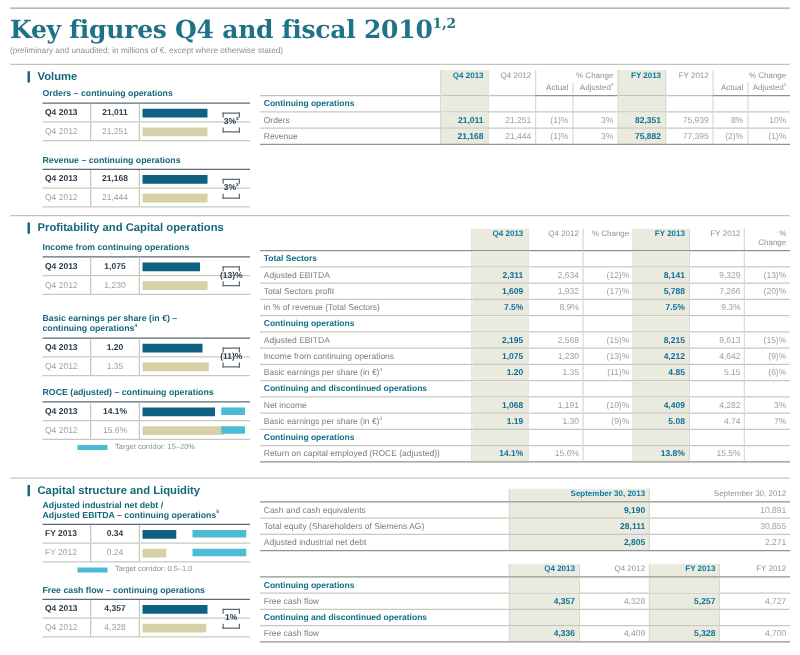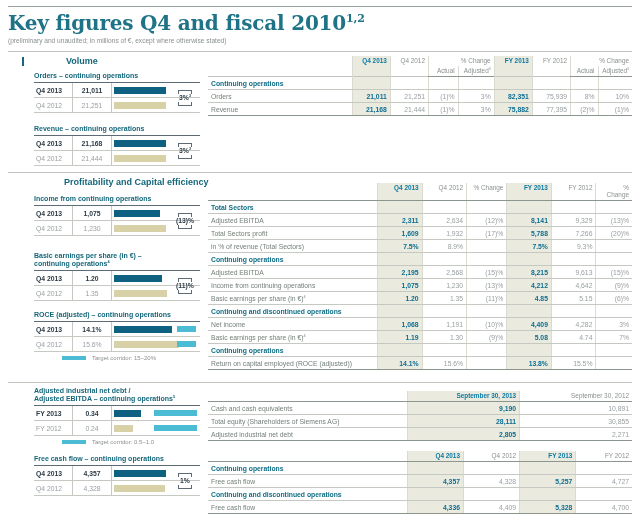--- a/index.html
+++ b/index.html
@@ -15,21 +15,21 @@
   
   .section{border-top:1px solid #c2c5bd;position:relative;}
   .sec1{height:120px;}
   .sec2{height:209px;}
   .sec3{height:150px;}
   .sec-flex{display:flex;height:100%;}
   .leftcol{width:192px;flex:0 0 192px;}
   .rightcol{flex:1;min-width:0;}
   .sec-head{display:flex;align-items:center;margin:4px 0 0 14px;white-space:nowrap;}
   .sec-bar{display:inline-block;width:2px;height:9px;background:#15677b;margin-right:6px;}
-  .sec-label{font-size:9px;font-weight:bold;color:#15677b;margin-left:36px;}
+  .sec-label{font-size:9px;font-weight:bold;color:#15677b;}
 
   
   .chart{margin-left:26px;width:166px;}
   .c-title{font-size:7px;font-weight:bold;color:#15677b;line-height:8px;padding-bottom:2px;white-space:pre-line;}
   .c-rows{border-top:1px solid #5f6b74;position:relative;}
   .c-row{display:flex;height:14px;align-items:center;border-bottom:1px solid #c6c9c1;}
   .c-lbl{width:36px;font-size:6.8px;font-weight:bold;color:#2c3a45;padding-left:2px;flex:0 0 36px;}
   .c-val{width:38px;flex:0 0 38px;font-size:6.8px;font-weight:bold;color:#2c3a45;text-align:center;border-left:1px solid #c6c9c1;border-right:1px solid #c6c9c1;align-self:stretch;display:flex;align-items:center;justify-content:center;}
   .c-row.prior .c-lbl,.c-row.prior .c-val{color:#9aa0a0;font-weight:normal;}
   .c-barzone{flex:1;position:relative;display:flex;align-items:center;padding:0 3px 0 2px;min-width:0;}
@@ -198,21 +198,21 @@
           </div>
       </div>
     </div>
   </div>
 
   <div class="section sec2">
     <div class="sec-flex">
       <div class="leftcol">
         <div class="sec-head">
           <span class="sec-bar"></span>
-          <span class="sec-label">Profitability and Capital efficiency</span>
+          <span class="sec-label">Profitability and Capital operations</span>
         </div>
         <div class="chart mt8 hasann">
             <div class="c-title">Income from continuing operations</div>
             <div class="c-rows">
               <div class="c-row current">
                 <div class="c-lbl">Q4 2013</div>
                 <div class="c-val">1,075</div>
                 <div class="c-barzone">
                   <div class="c-bar dark" style="width: 85%;"></div>
                 </div>
@@ -426,20 +426,24 @@
               </tbody>
             </table>
           </div>
       </div>
     </div>
   </div>
 
   <div class="section sec3">
     <div class="sec-flex">
       <div class="leftcol">
+        <div class="sec-head">
+          <span class="sec-bar"></span>
+          <span class="sec-label">Capital structure and Liquidity</span>
+        </div>
         <div class="chart mt4">
             <div class="c-title">Adjusted industrial net debt /
 Adjusted EBITDA – continuing operations<sup>5</sup></div>
             <div class="c-rows">
               <div class="c-row current">
                 <div class="c-lbl">FY 2013</div>
                 <div class="c-val">0.34</div>
                 <div class="c-barzone">
                   <div class="c-bar dark" style="width: 32%;"></div>
                   <div class="c-corridor" style="left: 48%; width: 49%;"></div>

